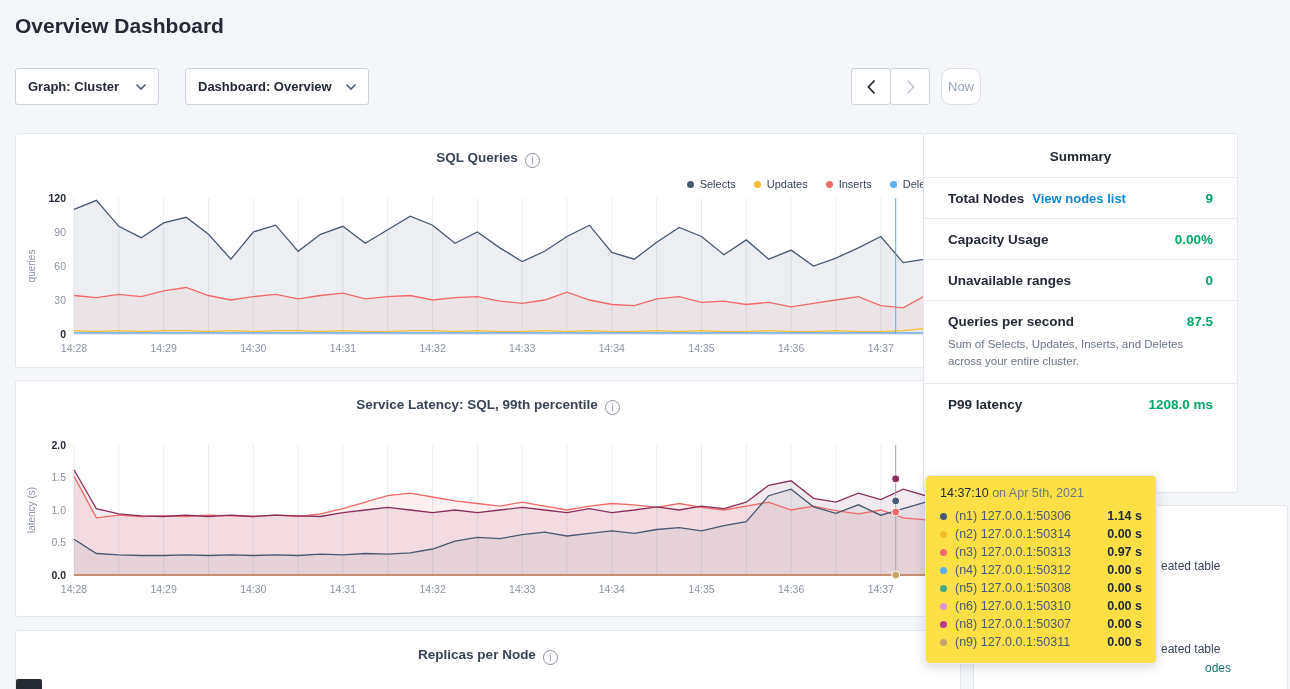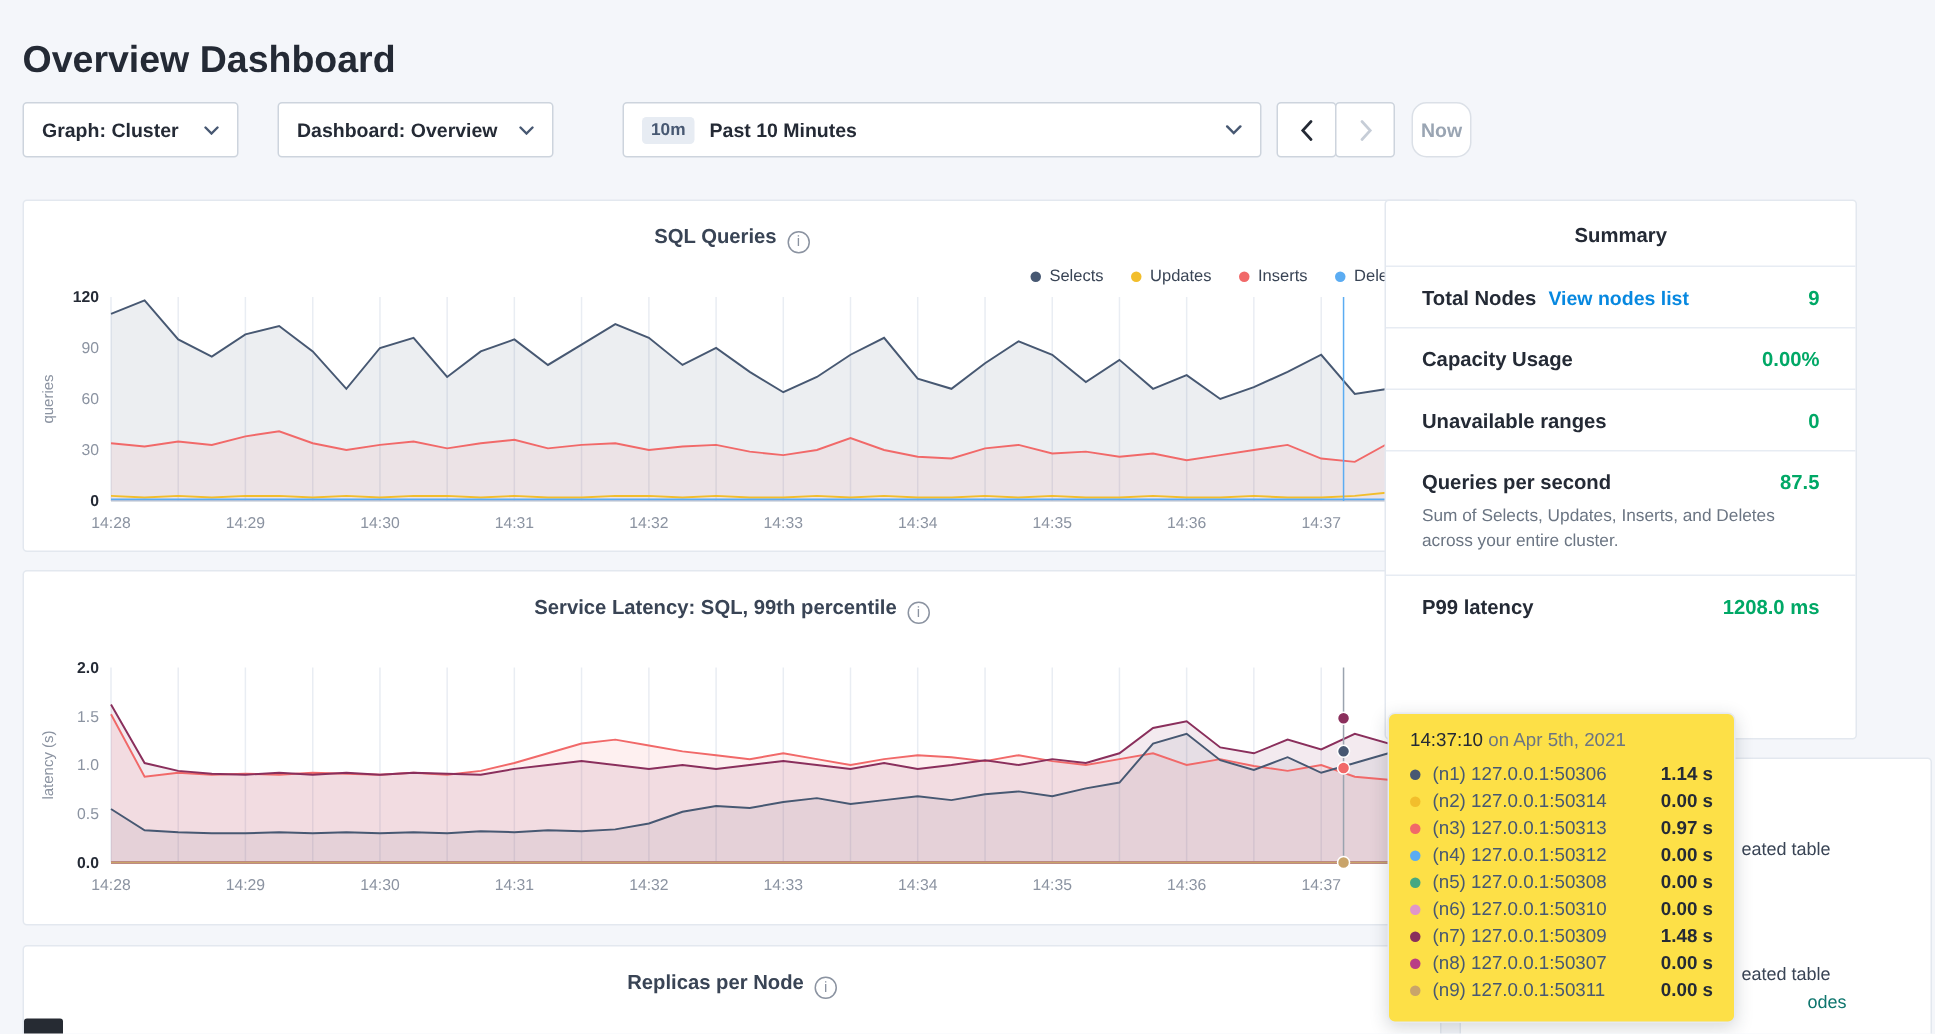--- a/index.html
+++ b/index.html
@@ -1,27 +1,27 @@
 <!DOCTYPE html>
 <html><head>
 <meta charset="utf-8">
 <style>
   * { margin:0; padding:0; box-sizing:border-box; }
   body { font-family:"Liberation Sans", sans-serif; background:#f4f6fa; }
   .page { position:relative; width:1290px; height:689px; overflow:hidden; background:#f4f6fa; }
-  .page-title { position:absolute; left:15px; top:26px; font-size:25px; font-weight:600; color:#242a35;text-align:center; }
+  .page-title { position:absolute; left:15px; top:14px; font-size:21px; font-weight:600; color:#242a35;text-align:center; }
 
   .btn { position:absolute; height:37px; background:#fff; border:1px solid #cdd4dd; border-radius:3px;
          display:flex; align-items:center; font-size:13px; font-weight:600; color:#242a35; padding:0 12px; cursor:pointer; }
   .btn .grow { flex:1; }
   .caret { margin-left:10px; flex:none; }
   .time-badge { background:#e7ecf3; color:#475872; font-size:11.5px; font-weight:700; padding:3px 6px; border-radius:3px; margin-right:10px; }
   .nav-btn { width:40px; justify-content:center; padding:0; }
   .nav-btn.disabled { cursor:default; }
-  .now-btn { width:40px; justify-content:center; color:#9aa5b3; border-color:#dbe0e7; font-weight:700;border-radius:10px; }
+  .now-btn { width:40px; justify-content:center; color:#9aa5b3; border-color:#dbe0e7; font-weight:400;border-radius:10px; }
 
   .panel { position:absolute; background:#fff; border:1px solid #e3e8ef; border-radius:3px; }
   .panel-title-row { padding-top:16px; text-align:center; font-size:13.5px; font-weight:700; color:#394455; }
   .info-icon { display:inline-flex; width:15px; height:15px; border:1px solid #8b93a1; border-radius:50%;
                color:#8b93a1; font-size:10px; font-style:normal; font-weight:400; align-items:center; justify-content:center;
                vertical-align:-2px; margin-left:7px; cursor:pointer; }
   .legend { position:absolute; top:44px; right:20px; display:flex; gap:18px; font-size:11px; color:#394455;align-items:flex-end; }
   .legend-item { display:inline-flex; align-items:center; gap:6px; cursor:pointer; }
   .legend-dot { width:7px; height:7px; border-radius:50%; display:inline-block; }
   .chart-box { position:absolute; left:8px; top:56px; }
@@ -69,28 +69,20 @@
 
   <button class="btn" style="left:185px; top:68px; width:184px;">
     <span>Dashboard:</span>&nbsp;
     <span>Overview</span>
     <span class="grow"></span>
     <svg class="caret" width="10" height="6" viewBox="0 0 10 6">
         <path d="M1 1l4 4 4-4" fill="none" stroke="#475872" stroke-width="1.6" stroke-linecap="round"></path>
       </svg>
   </button>
 
-  <button class="btn" style="left:415px; top:68px; width:426px;">
-    <span class="time-badge">10m</span>
-    <span>Past 10 Minutes</span>
-    <span class="grow"></span>
-    <svg class="caret" width="11" height="7" viewBox="0 0 10 6">
-        <path d="M1 1l4 4 4-4" fill="none" stroke="#475872" stroke-width="1.5" stroke-linecap="round"></path>
-      </svg>
-  </button>
 
   <button class="btn nav-btn" style="left:851px; top:68px;">
     <svg width="9" height="14" viewBox="0 0 9 14">
         <path d="M7 1L1.5 7L7 13" fill="none" stroke="#242a35" stroke-width="1.8" stroke-linecap="round"></path>
       </svg>
   </button>
   <button class="btn nav-btn disabled" style="left:890px; top:68px;">
     <svg width="9" height="14" viewBox="0 0 9 14">
         <path d="M2 1L7.5 7L2 13" fill="none" stroke="#c6cdd7" stroke-width="1.8" stroke-linecap="round"></path>
       </svg>
@@ -318,25 +310,20 @@
           <span class="tt-dot" style="background: rgb(70, 168, 130);"></span>
           <span class="tt-node">(n5) 127.0.0.1:50308</span>
           <span class="tt-val">0.00 s</span>
         </div>
         <div class="tt-row">
           <span class="tt-dot" style="background: rgb(224, 150, 200);"></span>
           <span class="tt-node">(n6) 127.0.0.1:50310</span>
           <span class="tt-val">0.00 s</span>
         </div>
         <div class="tt-row">
-          <span class="tt-dot" style="background: rgb(138, 47, 92);"></span>
-          <span class="tt-node">(n7) 127.0.0.1:50309</span>
-          <span class="tt-val">1.48 s</span>
-        </div>
-        <div class="tt-row">
           <span class="tt-dot" style="background: rgb(185, 62, 133);"></span>
           <span class="tt-node">(n8) 127.0.0.1:50307</span>
           <span class="tt-val">0.00 s</span>
         </div>
         <div class="tt-row">
           <span class="tt-dot" style="background: rgb(201, 164, 106);"></span>
           <span class="tt-node">(n9) 127.0.0.1:50311</span>
           <span class="tt-val">0.00 s</span>
         </div>
       </div>

